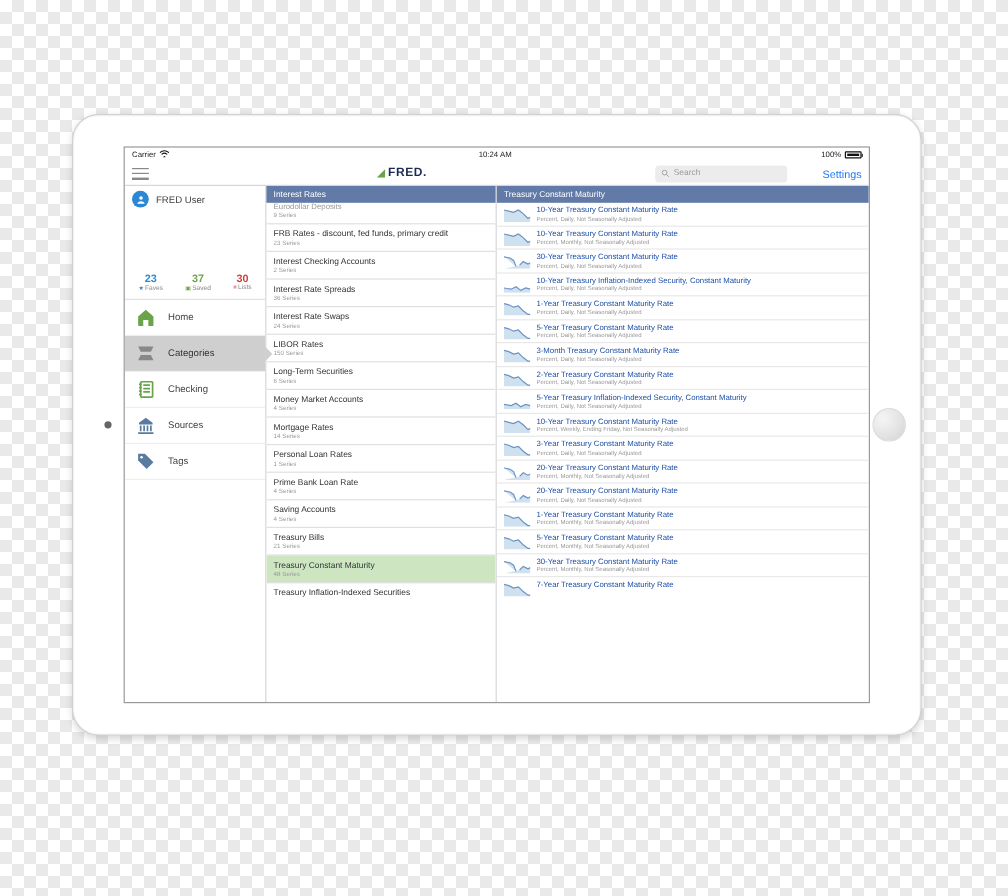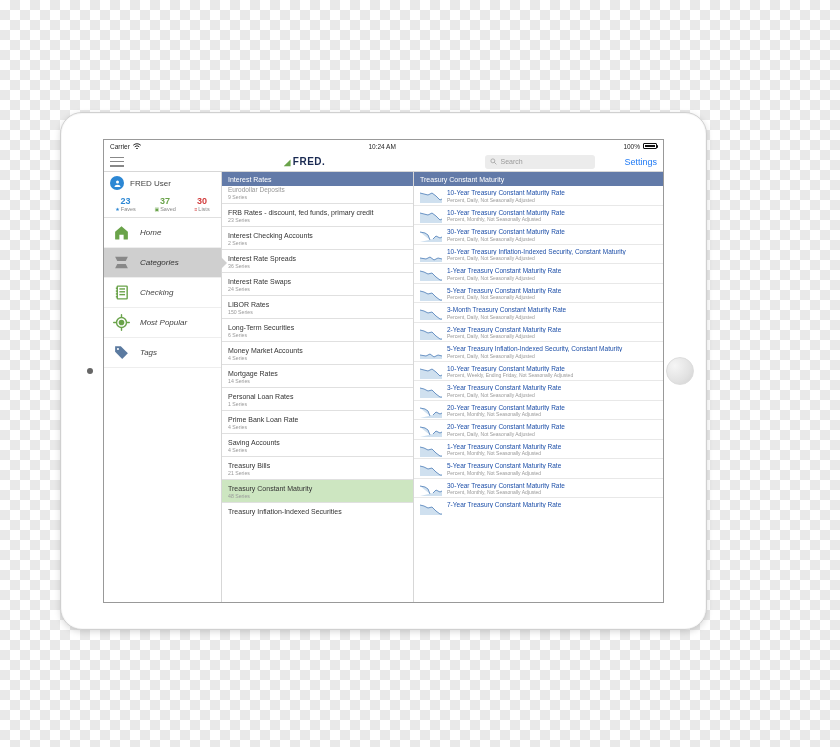--- a/index.html
+++ b/index.html
@@ -11,21 +11,21 @@
     background-image:
       linear-gradient(45deg,#e9e9e9 25%,transparent 25%),
       linear-gradient(-45deg,#e9e9e9 25%,transparent 25%),
       linear-gradient(45deg,transparent 75%,#e9e9e9 75%),
       linear-gradient(-45deg,transparent 75%,#e9e9e9 75%);
     background-size:20px 20px;
     background-position:0 0,0 10px,10px -10px,-10px 0;
   }
 
   .tablet {
-    position:absolute; left:60px; top:112px; width:647px; height:518px;
+    position:absolute; left:60px; top:95px; width:708px; height:518px;
     background:#fff; border:1px solid #d0d0d0; border-radius:22px;
     box-shadow:0 2px 6px rgba(0,0,0,0.15), inset 0 0 0 1px rgba(0,0,0,0.03);
   }
   .cam { position:absolute; left:26px; top:50%; width:6px; height:6px; border-radius:50%; background:#666; transform:translateY(-50%); }
   .homebtn { position:absolute; right:12px; top:50%; width:28px; height:28px; border-radius:50%; transform:translateY(-50%);
     background:radial-gradient(circle at 30% 30%, #f5f5f5, #e2e2e2 60%, #d0d0d0); border:1px solid #ddd; }
 
   .screen { position:absolute; left:42px; right:42px; top:26px; bottom:26px; border:1px solid #999; background:#fff; overflow:hidden; }
 
   
@@ -44,29 +44,29 @@
   .settings { color:#1f7af5; font-size:9px; margin-left:8px;padding-left:21px; }
 
   .cols { display:flex; height:calc(100% - 32px); }
 
   
   .side { width:118px; border-right:1px solid #d7d7d7; display:flex; flex-direction:column; }
   .user { display:flex; align-items:center; height:22px; padding:0 6px; font-size:8px; color:#444; }
   .avatar { width:14px; height:14px; border-radius:50%; background:#2c87d4; margin-right:6px; display:flex; align-items:center; justify-content:center; }
   .avatar svg { width:9px; height:9px; fill:#fff; }
   .stats { display:flex; justify-content:space-around; padding:2px 2px 5px; border-bottom:1px solid #e0e0e0; }
-  .stat { text-align:center; }
+  .stat { text-align:center;margin-top:48px; }
   .stat .n { font-size:9px; font-weight:600; }
   .stat .l { font-size:5.5px; color:#888; }
   .stat.faves .n { color:#2c87d4; } .stat.faves .l::before{content:"★";color:#2c87d4;font-size:5px;margin-right:1px;}
   .stat.saved .n { color:#6aa34a; } .stat.saved .l::before{content:"▣";color:#6aa34a;font-size:5px;margin-right:1px;}
   .stat.lists .n { color:#d23c3c; } .stat.lists .l::before{content:"≡";color:#d23c3c;font-size:5px;margin-right:1px;}
 
   .nav { flex:1; }
-  .nav-item { display:flex; align-items:center; height:30px; padding:0 6px 0 8px; font-size:8px; color:#444; border-bottom:1px solid #eee; position:relative;font-style:italic; }
+  .nav-item { display:flex; align-items:center; height:30px; padding:0 6px 0 8px; font-size:8px; color:#444; border-bottom:1px solid #eee; position:relative; }
   .nav-item.sel { background:#cfcfcf; color:#333; }
   .nav-item.sel::after { content:""; position:absolute; right:-6px; top:50%; transform:translateY(-50%); width:0;height:0; border-left:6px solid #cfcfcf; border-top:6px solid transparent; border-bottom:6px solid transparent; }
   .nav-icon { width:18px; height:18px; margin-right:10px; display:flex; align-items:center; justify-content:center; }
   .nav-icon svg { width:17px; height:17px; }
 
   
   .mid { width:192px; border-right:1px solid #d7d7d7; display:flex; flex-direction:column; }
   .col-hdr { height:14px; background:#627aa8; color:#fff; font-size:7px; display:flex; align-items:center; padding:0 6px; }
   .mid-list { flex:1; overflow:hidden; }
   .mid-item { border-bottom:1px solid #e0e0e0; padding:5px 6px 3px; }
@@ -189,27 +189,25 @@
                   <line x1="4" y1="18" x2="7" y2="18"></line>
                   <line x1="9" y1="7" x2="17" y2="7"></line>
                   <line x1="9" y1="11" x2="17" y2="11"></line>
                   <line x1="9" y1="15" x2="17" y2="15"></line>
                 </svg>
               </span>
               <span>Checking</span>
             </div>
             <div class="nav-item">
               <span class="nav-icon">
-                <svg viewBox="0 0 24 24" fill="none" stroke="#6aa34a" stroke-width="2">
-                  <circle cx="12" cy="12" r="7"></circle>
-                  <circle cx="12" cy="12" r="3" fill="#6aa34a"></circle>
-                  <path d="M12 1v3M12 20v3M1 12h3M20 12h3" stroke-linecap="round"></path>
+                <svg viewBox="0 0 24 24" fill="#5b7aa0">
+                  <path d="M4 9h16v2H4zM4 9l8-6 8 6M5 12h2v7H5zm4 0h2v7H9zm4 0h2v7h-2zm4 0h2v7h-2zM3 20h18v2H3z"></path>
                 </svg>
               </span>
-              <span>Most Popular</span>
+              <span>Sources</span>
             </div>
             <div class="nav-item">
               <span class="nav-icon">
                 <svg viewBox="0 0 24 24" fill="#5b7aa0">
                   <path d="M3 3h8l10 10-8 8L3 11z"></path>
                   <circle cx="7" cy="7" r="1.5" fill="#fff"></circle>
                 </svg>
               </span>
               <span>Tags</span>
             </div>

